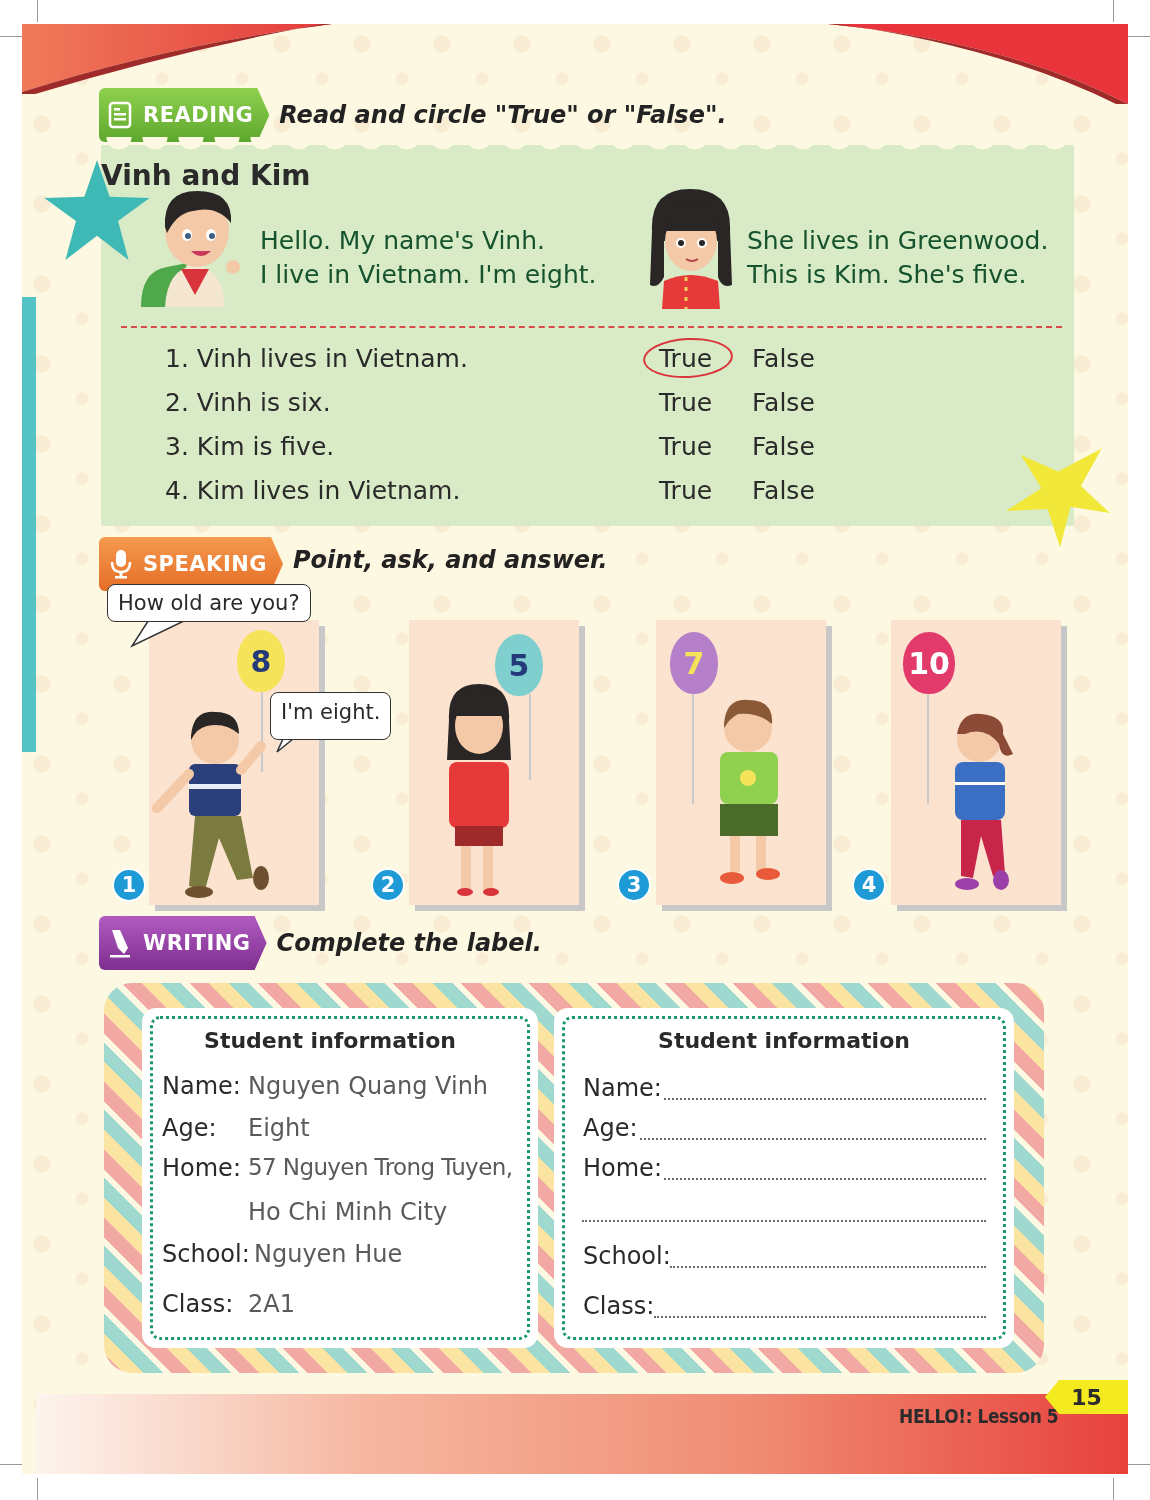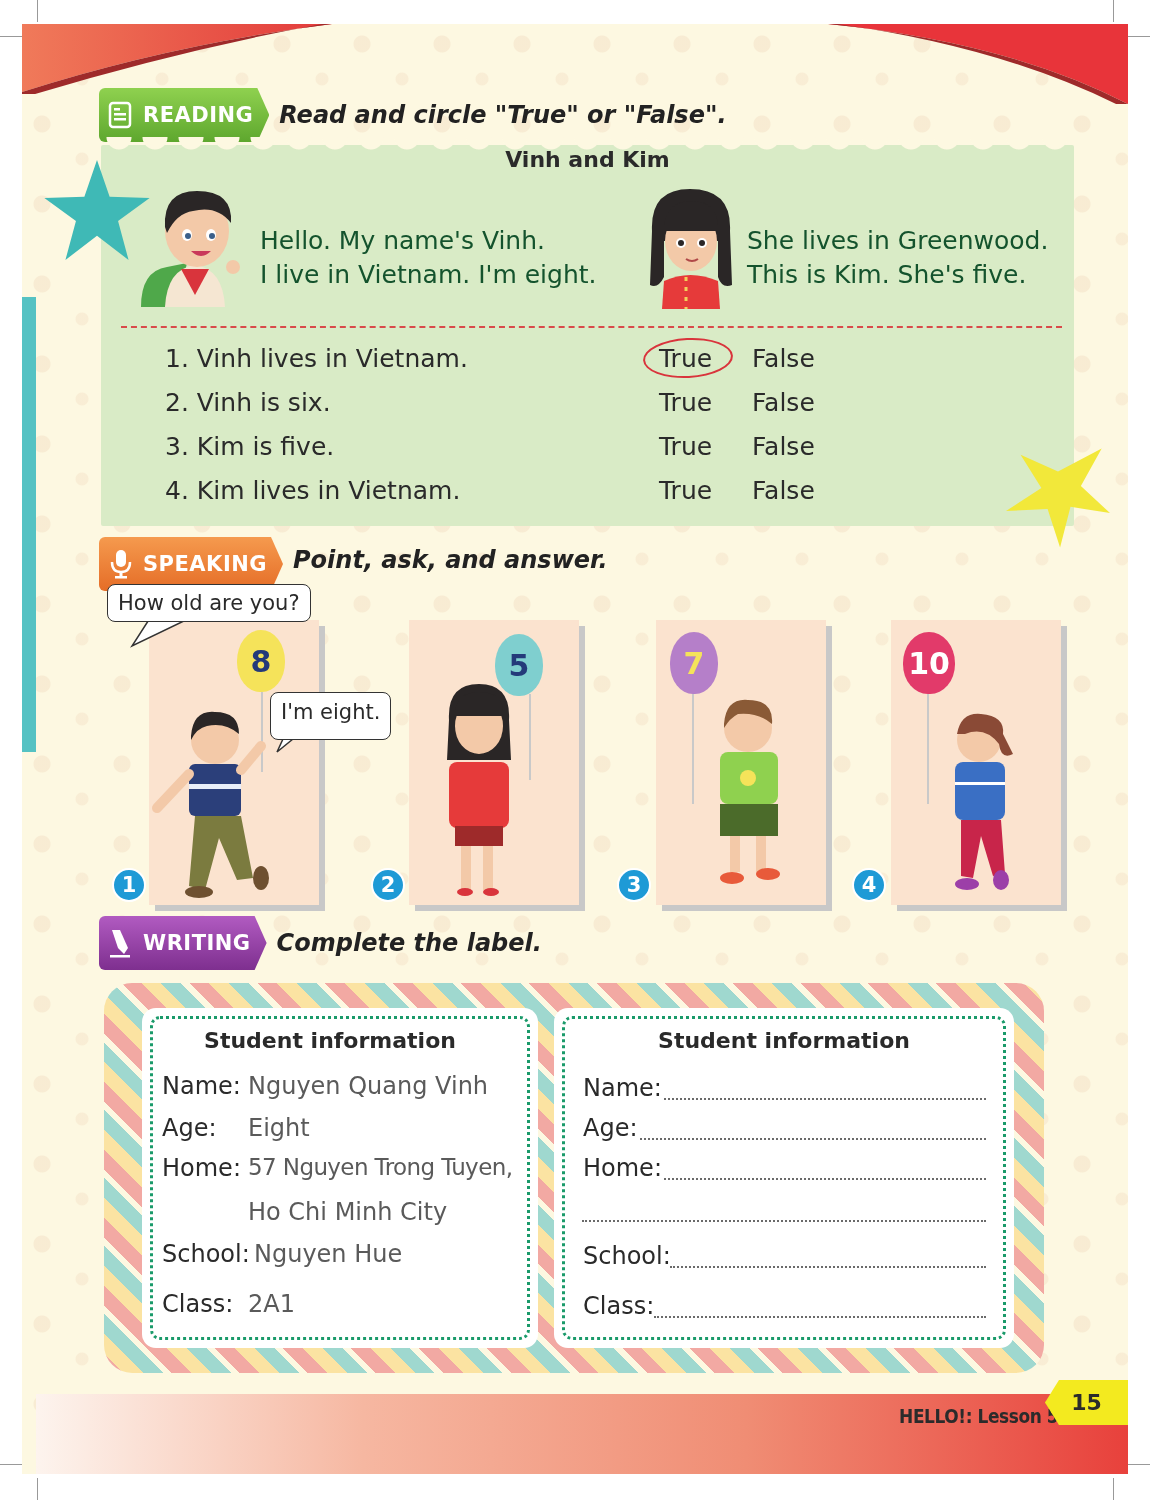--- a/index.html
+++ b/index.html
@@ -22,21 +22,21 @@
   .section-tag { position: absolute; height: 42px; display: flex; align-items: center; }
   .tag-body { height: 54px; display: flex; align-items: center; padding: 0 16px 0 0; color: #fff;
     font-family: "DejaVu Sans", sans-serif; font-weight: bold; font-size: 21px; letter-spacing: 0.5px;
     clip-path: polygon(0 0, calc(100% - 12px) 0, 100% 50%, calc(100% - 12px) 100%, 0 100%); border-radius: 6px 0 0 6px; }
   .tag-icon { width: 44px; height: 42px; display: flex; align-items: center; justify-content: center; }
   .tag-instruction { margin-left: 10px; font-family: "DejaVu Sans", sans-serif; font-weight: bold; font-style: italic; font-size: 24px; color: #222; }
 
   .reading-box { position: absolute; left: 101px; top: 145px; width: 973px; height: 381px; background: #d9ebc6; border-radius: 2px; }
   .reading-box::before { content: ""; position: absolute; top: -8px; left: 0; right: 0; height: 16px;
     background: radial-gradient(circle at 18px 0, #fdf8e1 12px, transparent 13px); background-size: 36px 16px; }
-  .reading-title { position: absolute; left: 0; right: 0; top: 2px; text-align: center; font-family: "DejaVu Sans", sans-serif; font-weight: bold; font-size: 22px; color: #2a2a2a; }
+  .reading-title { position: absolute; left: 0; right: 0; top: 14px; text-align: left; font-family: "DejaVu Sans", sans-serif; font-weight: bold; font-size: 28px; color: #2a2a2a; }
   .passage { position: absolute; font-family: "DejaVu Sans", sans-serif; font-size: 25px; line-height: 34px; color: #14532d; }
   .dash-line { position: absolute; left: 20px; right: 12px; top: 181px; border-top: 2px dashed #d94a4a; }
   .q-row { position: absolute; left: 64px; width: 700px; height: 40px; font-family: "DejaVu Sans", sans-serif; font-size: 25px; color: #2a2a2a; }
   .q-text { position: absolute; left: 0; top: 0; }
   .q-true { position: absolute; left: 494px; top: 0; }
   .q-false { position: absolute; left: 587px; top: 0; }
   .circle-mark { position: absolute; left: -16px; top: -6px; width: 90px; height: 40px; border: 2px solid #d9343c; border-radius: 50%; transform: rotate(-3deg); }
 
   .char { position: absolute; }
   .star { position: absolute; }
@@ -53,21 +53,21 @@
   }
   .label-card { position: absolute; background: #fff; border-radius: 14px; }
   .label-card .inner { position: absolute; inset: 8px; border: 3px dotted #1a9a6a; border-radius: 10px; }
   .label-title { position: absolute; left: 0; right: 0; top: 16px; text-align: center; font-family: "DejaVu Sans", sans-serif; font-weight: bold; font-size: 22px; color: #2a2a2a; }
   .field-row { position: absolute; font-family: "DejaVu Sans", sans-serif; font-size: 24px; color: #2a2a2a; white-space: nowrap; }
   .field-val { position: absolute; font-family: "DejaVu Sans", sans-serif; font-size: 24px; color: #5a5a5a; white-space: nowrap; }
   .dotted-fill { position: absolute; height: 0; border-bottom: 2px dotted #6a6a6a; }
 
   .footer-bar { position: absolute; left: 36px; top: 1394px; width: 1092px; height: 80px; background: linear-gradient(to right, #fdf4ee 0%, #f6b7a1 30%, #f08d74 65%, #e8413c 100%); }
   .footer-text { position: absolute; right: 92px; top: 1404px; font-family: "DejaVu Sans", sans-serif; font-weight: bold; font-size: 20px; color: #2b2b2b; letter-spacing: -0.5px; transform: scaleX(0.85); transform-origin: right center; }
-  .page-num-tab { position: absolute; left: 1045px; top: 1380px; width: 83px; height: 45px; background: #f3ea1f; clip-path: polygon(14px 0, 100% 0, 100% 100%, 14px 100%, 0 50%); display: flex; align-items: center; justify-content: center; font-family: "DejaVu Sans", sans-serif; font-weight: bold; font-size: 22px; color: #2b2b2b; box-shadow: 0 4px 0 #c9b800; }
+  .page-num-tab { position: absolute; left: 1045px; top: 1380px; width: 83px; height: 34px; background: #f3ea1f; clip-path: polygon(14px 0, 100% 0, 100% 100%, 14px 100%, 0 50%); display: flex; align-items: center; justify-content: center; font-family: "DejaVu Sans", sans-serif; font-weight: bold; font-size: 22px; color: #2b2b2b; box-shadow: 0 4px 0 #c9b800; }
 </style>
 </head>
 <body>
 
 <div class="crop" style="left:37px;top:0;width:1px;height:22px;"></div>
 <div class="crop" style="left:1113px;top:0;width:1px;height:22px;"></div>
 <div class="crop" style="left:0;top:36px;width:22px;height:1px;"></div>
 <div class="crop" style="left:1128px;top:36px;width:22px;height:1px;"></div>
 <div class="crop" style="left:0;top:1464px;width:22px;height:1px;"></div>
 <div class="crop" style="left:1128px;top:1464px;width:22px;height:1px;"></div>

